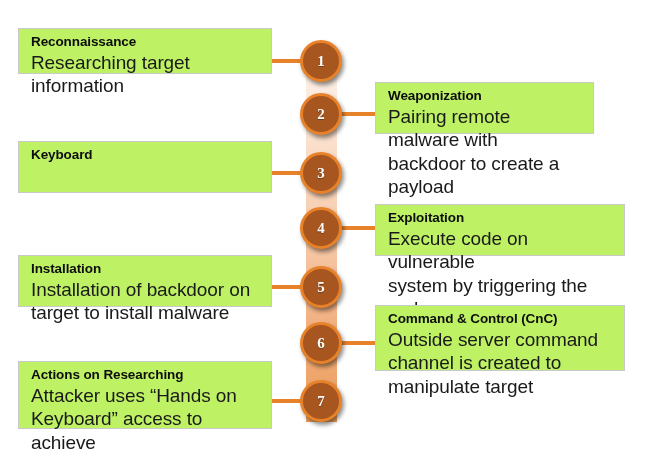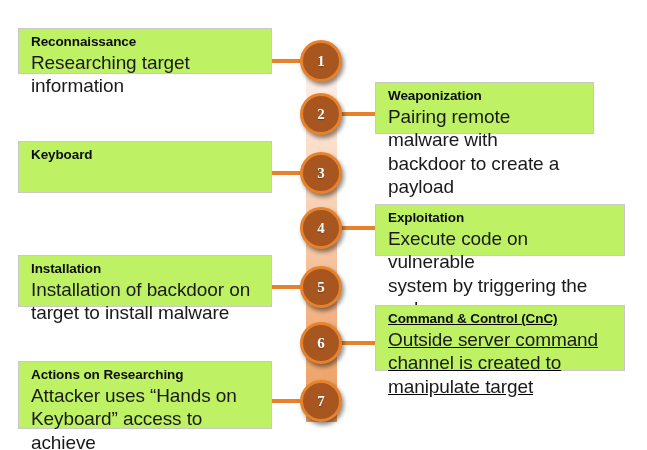--- a/index.html
+++ b/index.html
@@ -143,21 +143,21 @@
   <div class="box" style="left:18px; top:255px; width:254px; height:52px;">
     <div class="box-title">Installation</div>
     <div class="box-desc">Installation of backdoor on
 target to install malware</div>
   </div>
   <div class="connector" style="left:272px; top:285px; width:38px;"></div>
   <div class="node" style="left:300px; top:266px;">
     <span class="node-num">5</span>
   </div>
 
-  <div class="box" style="left:375px; top:305px; width:250px; height:66px;text-decoration:underline;">
+  <div class="box" style="left:375px; top:305px; width:250px; height:66px;">
     <div class="box-title">Command &amp; Control (CnC)</div>
     <div class="box-desc">Outside server command
 channel is created to
 manipulate target</div>
   </div>
   <div class="connector" style="left:332px; top:341px; width:46px;"></div>
   <div class="node" style="left:300px; top:322px;">
     <span class="node-num">6</span>
   </div>
 

